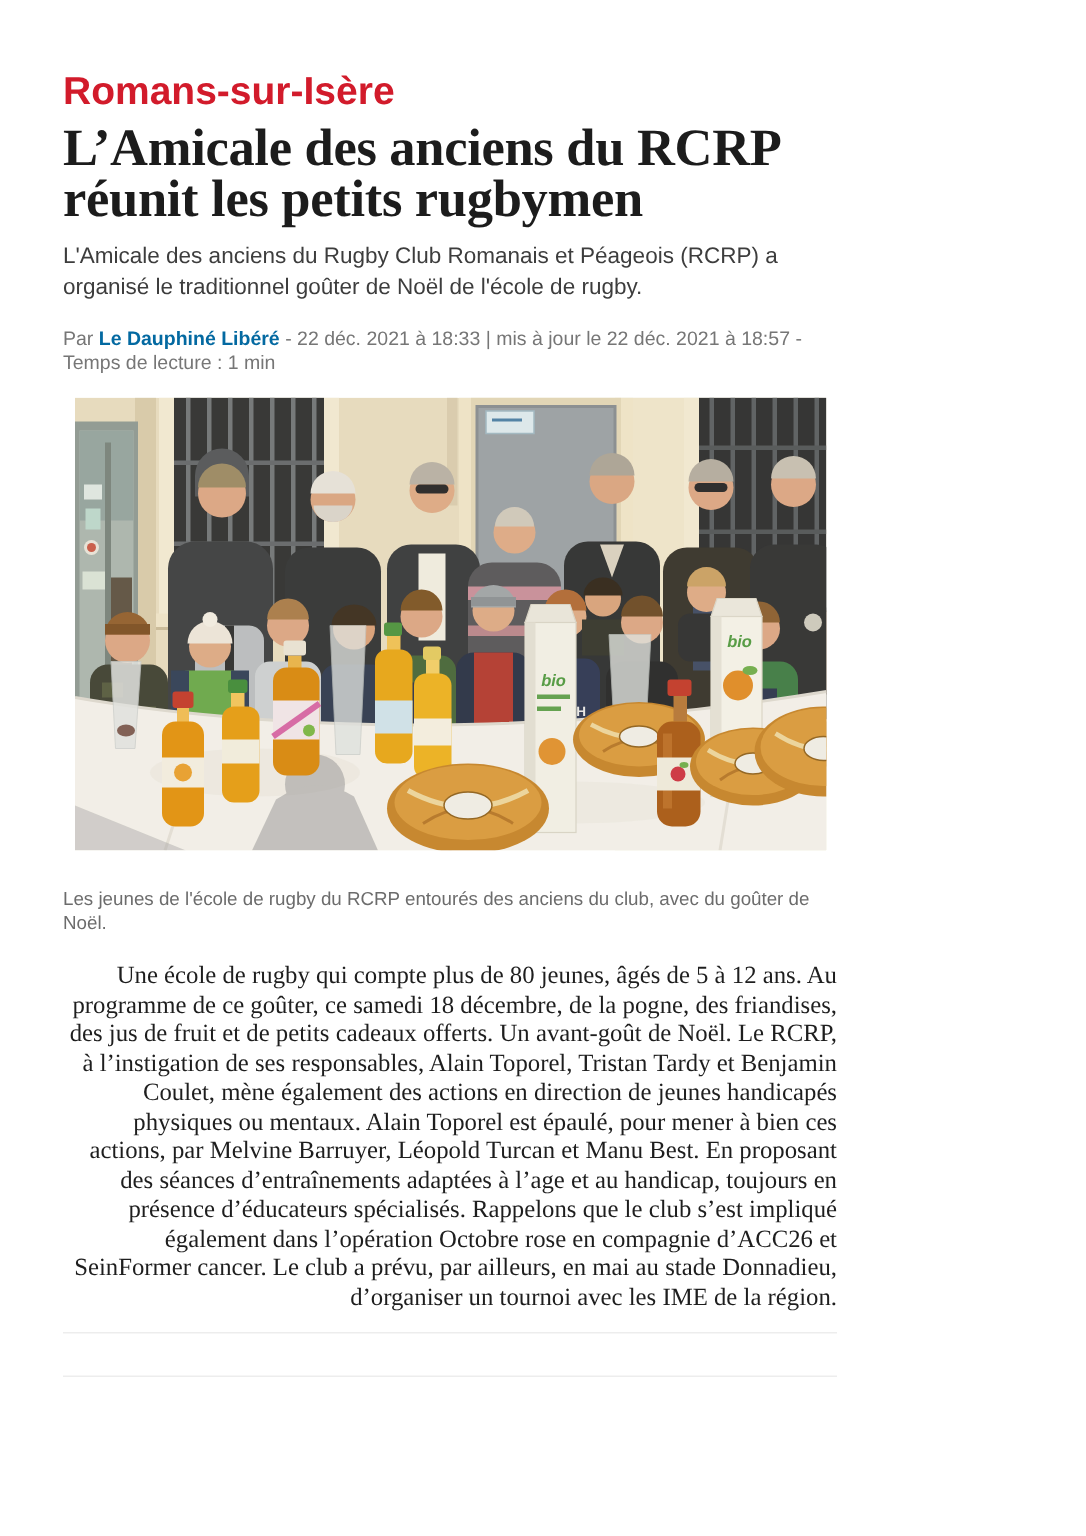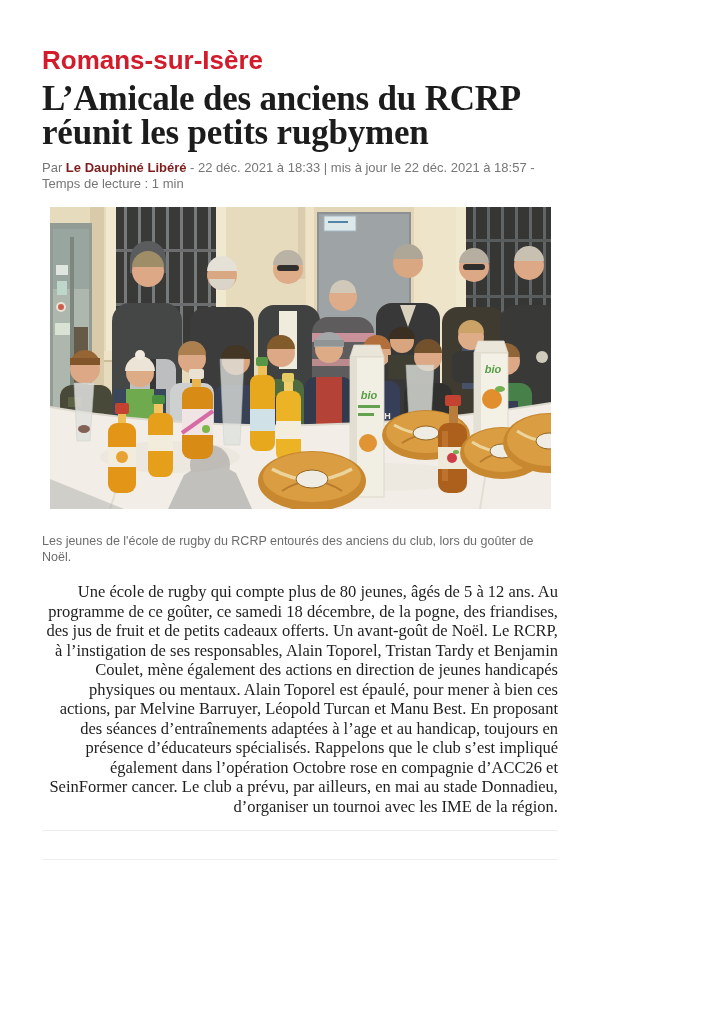--- a/index.html
+++ b/index.html
@@ -34,21 +34,21 @@
     line-height: 21px;
     color: #3d3d3d;
     margin: 0 0 16px 0;
   }
   .byline {
     font-size: 13px;
     line-height: 16px;
     color: #767676;
     margin: 0 0 15px 0;
   }
-  .byline .author { color: #7f1d1d; font-weight: 700; }
+  .byline .author { color: #0369a1; font-weight: 700; }
 
   figure.article-figure { margin: 0; }
   .photo-frame { width: 501px; height: 302px; margin: 0 auto; overflow: hidden; }
   .photo-frame svg { display: block; }
   figcaption.photo-caption {
     font-size: 12.5px;
     line-height: 16px;
     color: #6c6c6c;
     margin-top: 24px;
   }
@@ -68,20 +68,21 @@
 </style>
 </head>
 <body>
 
 <div class="page">
 
   <a class="category">Romans-sur-Isère</a>
 
   <h1 class="title">L’Amicale des anciens du RCRP réunit les petits rugbymen</h1>
 
+  <p class="standfirst">L'Amicale des anciens du Rugby Club Romanais et Péageois (RCRP) a organisé le traditionnel goûter de Noël de l'école de rugby.</p>
 
   <div class="byline"><span>Par </span><span class="author">Le Dauphiné Libéré</span><span> - 22 déc. 2021 à 18:33 | mis à jour le 22 déc. 2021 à 18:57 - Temps de lecture : 1 min</span></div>
 
   <figure class="article-figure">
     <div class="photo-frame" role="img" aria-label="Les jeunes de l'école de rugby du RCRP entourés des anciens du club, lors du goûter de Noël.">
       <svg width="501" height="302" viewBox="0 0 501 302" xmlns="http://www.w3.org/2000/svg">
 
         <g>
           <rect x="0" y="0" width="501" height="302" fill="#e7dcc3"></rect>
           <rect x="360" y="0" width="141" height="302" fill="#efe6cf"></rect>
@@ -385,21 +386,21 @@
             <ellipse rx="46" ry="30" fill="#c5842c"></ellipse>
             <ellipse rx="42" ry="26" cy="-3" fill="#d99b3f"></ellipse>
             <path d="M-32,-12 Q0,9 32,-12" stroke="#ecd6a0" stroke-width="3" fill="none"></path>
             <ellipse rx="13" ry="8" cy="-2" fill="#f0eeea" stroke="#8f6220" stroke-width="1"></ellipse>
           </g>
         </g>
 
         <rect x="0" y="0" width="501" height="302" fill="#f5c877" opacity="0.06"></rect>
       </svg>
     </div>
-    <figcaption class="photo-caption">Les jeunes de l'école de rugby du RCRP entourés des anciens du club, lors du goûter de Noël.</figcaption>
+    <figcaption class="photo-caption">Les jeunes de l'école de rugby du RCRP entourés des anciens du club, avec du goûter de Noël.</figcaption>
   </figure>
 
   <p class="article-body">Une école de rugby qui compte plus de 80 jeunes, âgés de 5 à 12 ans. Au programme de ce goûter, ce samedi 18 décembre, de la pogne, des friandises, des jus de fruit et de petits cadeaux offerts. Un avant-goût de Noël. Le RCRP, à l’instigation de ses responsables, Alain Toporel, Tristan Tardy et Benjamin Coulet, mène également des actions en direction de jeunes handicapés physiques ou mentaux. Alain Toporel est épaulé, pour mener à bien ces actions, par Melvine Barruyer, Léopold Turcan et Manu Best. En proposant des séances d’entraînements adaptées à l’age et au handicap, toujours en présence d’éducateurs spécialisés. Rappelons que le club s’est impliqué également dans l’opération Octobre rose en compagnie d’ACC26 et SeinFormer cancer. Le club a prévu, par ailleurs, en mai au stade Donnadieu, d’organiser un tournoi avec les IME de la région.</p>
 
   <hr class="divider divider-1">
   <hr class="divider divider-2">
 
 </div>
 
 </body></html>

